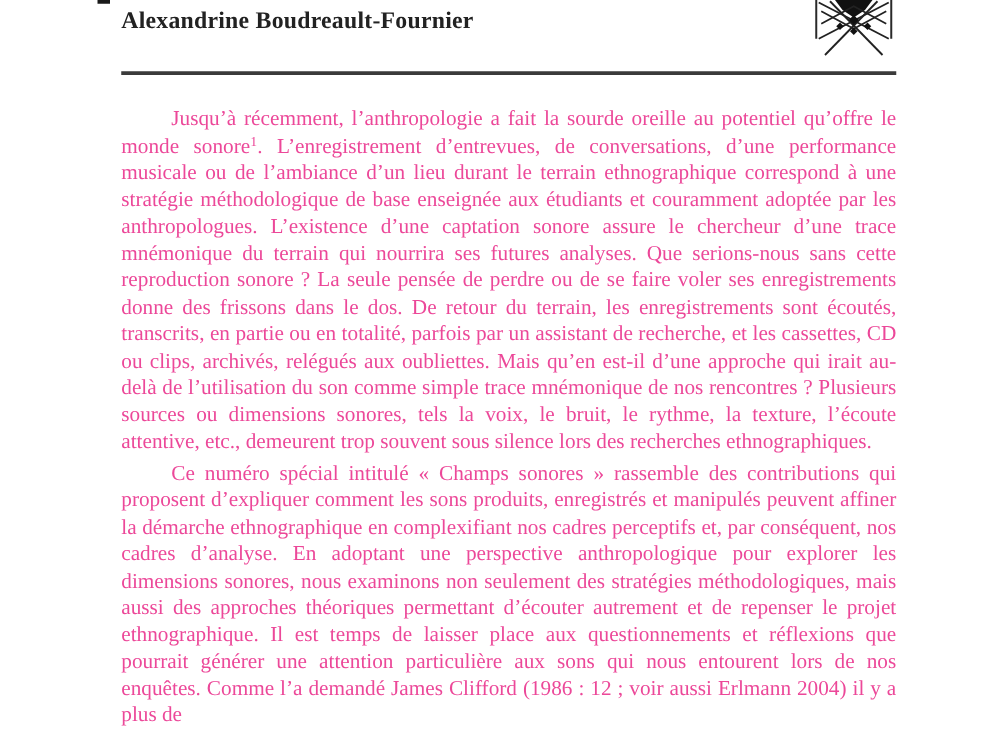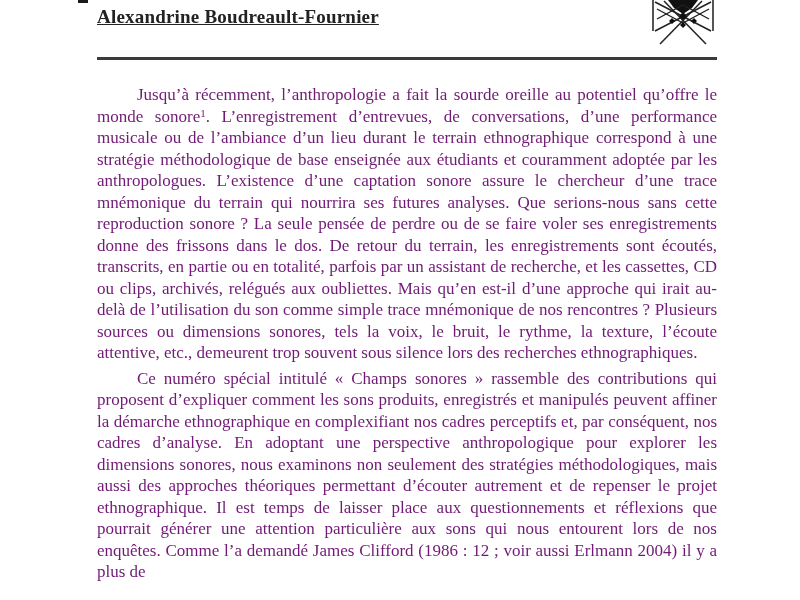--- a/index.html
+++ b/index.html
@@ -29,21 +29,20 @@
   }
   .author {
     position: absolute;
     top: 6px;
     left: 0;
     font-size: 19px;
     font-weight: bold;
     letter-spacing: 0.2px;
     color: #222222;
     white-space: nowrap;
-    text-decoration: underline;
   }
   .logo {
     position: absolute;
     top: 0;
     left: 554px;
     width: 64px;
     height: 46px;
   }
   .rule {
     position: absolute;
@@ -54,21 +53,21 @@
     background: #3b3b3b;
   }
   .bodytext {
     position: absolute;
     top: 84px;
     left: 0;
     width: 620px;
     font-size: 17px;
     line-height: 21.5px;
     text-align: justify;
-    color: #701a75;
+    color: #ec4899;
   }
   .bodytext p {
     margin: 0;
     text-indent: 40px;
   }
   .bodytext p + p {
     margin-top: 4px;
   }
   .bodytext sup {
     font-size: 11px;

